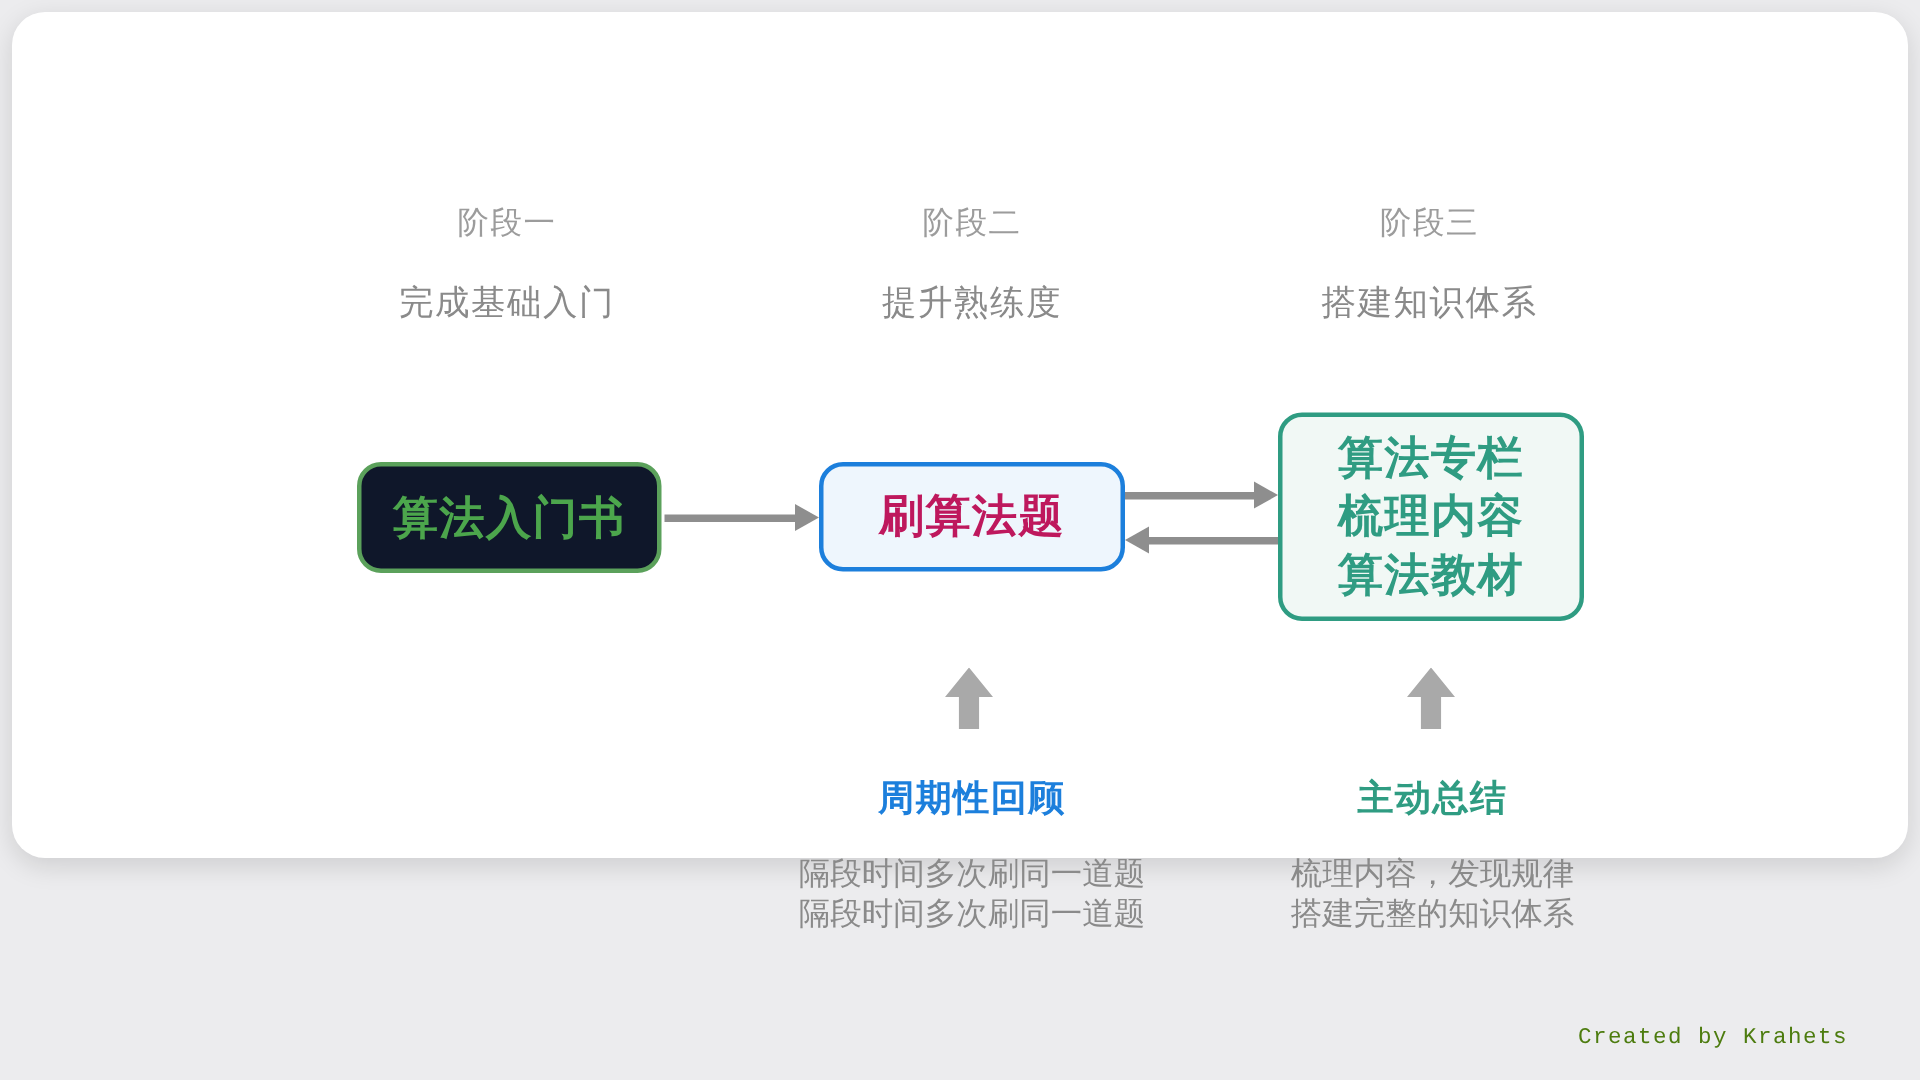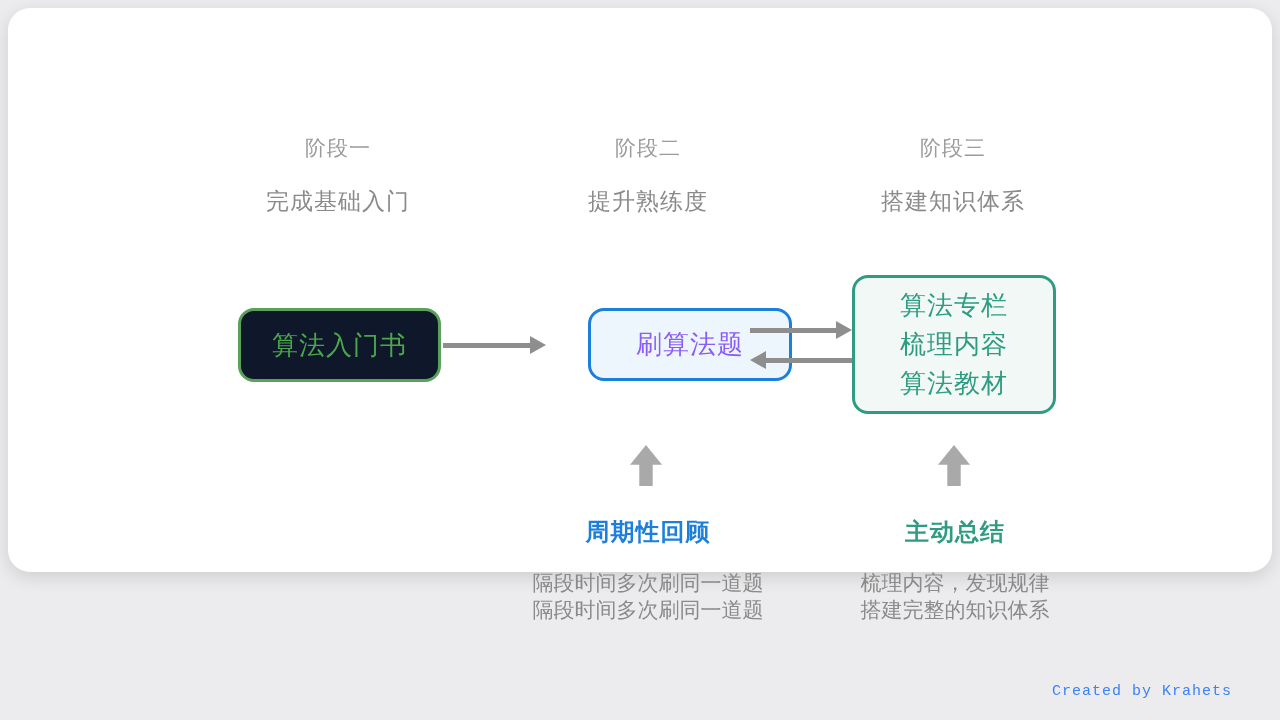--- a/index.html
+++ b/index.html
@@ -22,27 +22,27 @@
   .stage .stage-label { font-size: 21px; color: #9c9c9c; letter-spacing: 1px; }
   .stage .stage-subtitle { margin-top: 24px; font-size: 23px; font-weight: normal; color: #8a8a8a; letter-spacing: 1px; }
   .stage-1 { left: 170px; }
   .stage-2 { left: 480px; }
   .stage-3 { left: 785px; }
 
   
   .node {
     position: absolute; border-radius: 16px; border: 3px solid;
     display: flex; flex-direction: column; align-items: center; justify-content: center;
-    font-weight: normal; font-size: 26px; letter-spacing: 1px;
+    font-weight: bold; font-size: 30px; letter-spacing: 1px;
   }
   .node .node-line { line-height: 39px; }
   .node-intro   { left: 230px; top: 300px; width: 203px; height: 74px;
                   border-color: #5ba15b; background: #0f172a; color: #4ca64c; }
   .node-practice{ left: 538px; top: 300px; width: 204px; height: 73px;
-                  border-color: #1c7fdc; background: #eef6fd; color: #8b5cf6; margin-left: 42px; }
+                  border-color: #1c7fdc; background: #eef6fd; color: #be185d; }
   .node-system  { left: 844px; top: 267px; width: 204px; height: 139px;
                   border-color: #2f9c82; background: #f1f8f5; color: #2f9c82; }
 
   
   .h-arrow { position: absolute; height: 18px; }
   .h-arrow .line { position: absolute; top: 6.5px; height: 5px; background: #8e8e8e; }
   .h-arrow .head { position: absolute; top: 0; width: 0; height: 0;
                    border-top: 9px solid transparent; border-bottom: 9px solid transparent; }
   .h-arrow.point-right .head { border-left: 16px solid #8e8e8e; right: 0; }
   .h-arrow.point-left  .head { border-right: 16px solid #8e8e8e; left: 0; }
@@ -67,21 +67,21 @@
   .annotation .ann-desc { margin-top: 21px; font-size: 21px; color: #8a8a8a; line-height: 27px; }
   .ann-mid   { left: 470px; top: 508px; }
   .ann-mid .ann-title { color: #1c7fdc; }
   .ann-right { left: 777px; top: 508px; }
   .ann-right .ann-title { color: #2f9c82; }
 
   
   .credit {
     position: absolute; right: 40px; top: 675px;
     font-family: "Liberation Mono", "DejaVu Sans Mono", monospace;
-    font-size: 15px; color: #3b82f6; letter-spacing: 1px;
+    font-size: 15px; color: #4d7c0f; letter-spacing: 1px;
   }
 </style>
 </head>
 <body>
 
 <div class="canvas">
   <div class="card">
 
     <div class="stage stage-1">
       <div class="stage-label">阶段一</div>

